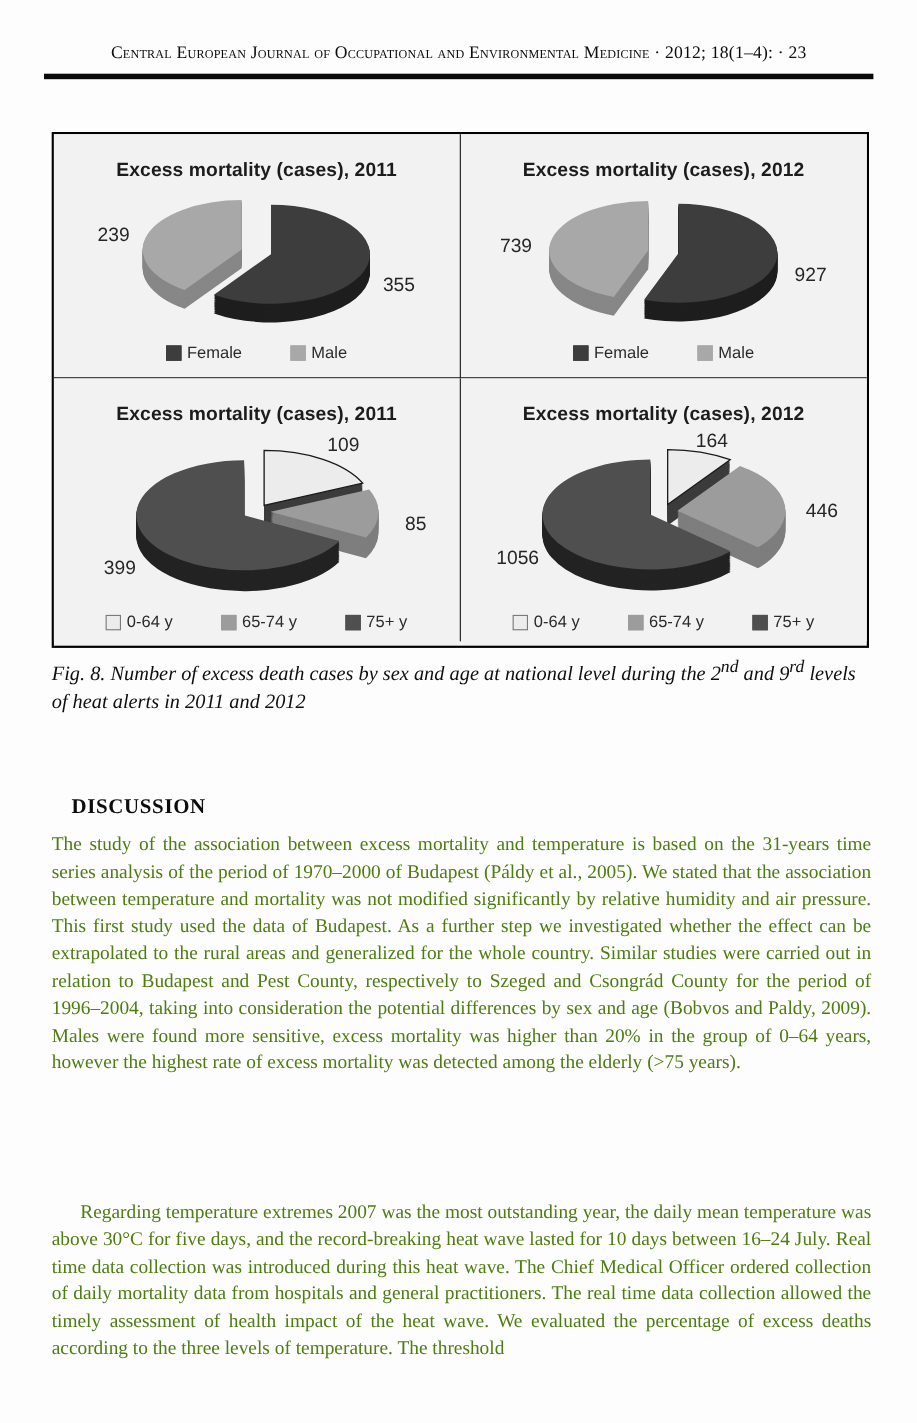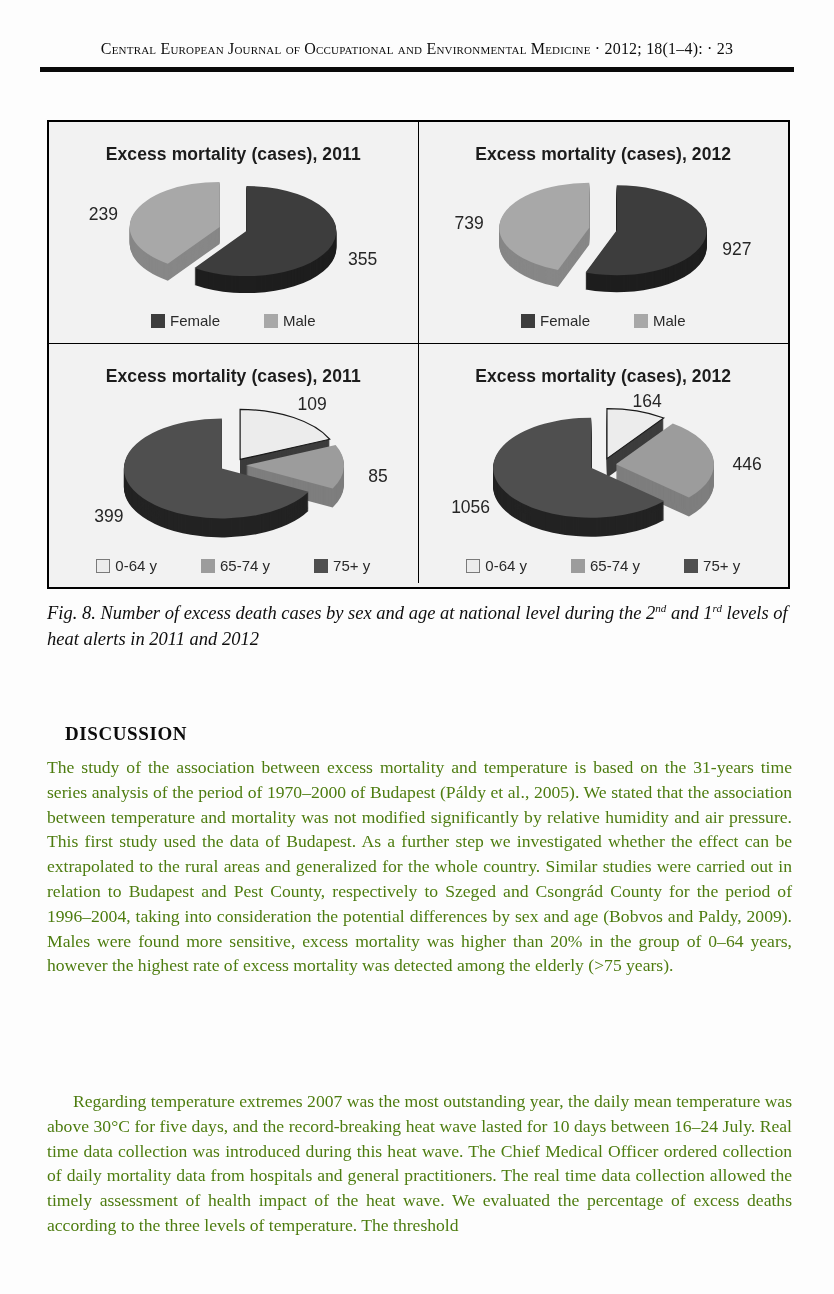--- a/index.html
+++ b/index.html
@@ -34,21 +34,21 @@
     display:flex;justify-content:center;align-items:center;gap:44px;
     font-family:"Liberation Sans",sans-serif;font-size:15px;color:#2a2a2a;margin-top:0px;
   }
   .legend .item{display:flex;align-items:center;gap:5px;}
   .legend .sw{width:12px;height:12px;display:inline-block;}
   
   .caption{
     position:absolute;top:600px;left:47px;width:745px;
     font-style:italic;font-size:18.5px;line-height:26px;color:#0e0e0e;
   }
-  .caption sup{font-size:11px;line-height:0;}
+  .caption sup{font-size:16px;line-height:0;}
   
   .section-heading{
     position:absolute;top:705px;left:47px;margin:18px;
     font-size:19px;font-weight:bold;letter-spacing:.6px;color:#0c0c0c;
   }
   .bodytext{
     position:absolute;left:47px;width:745px;margin:0;
     font-size:17.6px;line-height:24.8px;text-align:justify;color:#4d7c0f;
   }
   #para1{top:755px;}
@@ -328,20 +328,20 @@
             <span>65-74 y</span>
           </span>
           <span class="item">
             <span class="sw" style="background: rgb(79, 79, 79); border: 1px solid rgb(79, 79, 79);"></span>
             <span>75+ y</span>
           </span>
         </div>
     </div>
   </div>
 
-  <div class="caption"><span>Fig. 8. Number of excess death cases by sex and age at national level during the 2</span><sup>nd</sup><span> and 1</span><sup>rd</sup><span> levels of heat alerts in 2011 and 2012</span></div>
+  <div class="caption"><span>Fig. 8. Number of excess death cases by sex and age at national level during the 2</span><sup>nd</sup><span> and 9</span><sup>rd</sup><span> levels of heat alerts in 2011 and 2012</span></div>
 
   <h2 class="section-heading">DISCUSSION</h2>
 
   <p class="bodytext" id="para1">The study of the association between excess mortality and temperature is based on the 31-years time series analysis of the period of 1970–2000 of Budapest (Páldy et al., 2005). We stated that the association between temperature and mortality was not modified significantly by relative humidity and air pressure. This first study used the data of Budapest. As a further step we investigated whether the effect can be extrapolated to the rural areas and generalized for the whole country. Similar studies were carried out in relation to Budapest and Pest County, respectively to Szeged and Csongrád County for the period of 1996–2004, taking into consideration the potential differences by sex and age (Bobvos and Paldy, 2009). Males were found more sensitive, excess mortality was higher than 20% in the group of 0–64 years, however the highest rate of excess mortality was detected among the elderly (&gt;75 years).</p>
   <p class="bodytext" id="para2">Regarding temperature extremes 2007 was the most outstanding year, the daily mean temperature was above 30°C for five days, and the record-breaking heat wave lasted for 10 days between 16–24 July. Real time data collection was introduced during this heat wave. The Chief Medical Officer ordered collection of daily mortality data from hospitals and general practitioners. The real time data collection allowed the timely assessment of health impact of the heat wave. We evaluated the percentage of excess deaths according to the three levels of temperature. The threshold</p>
 
 </div>
 
 </body></html>

